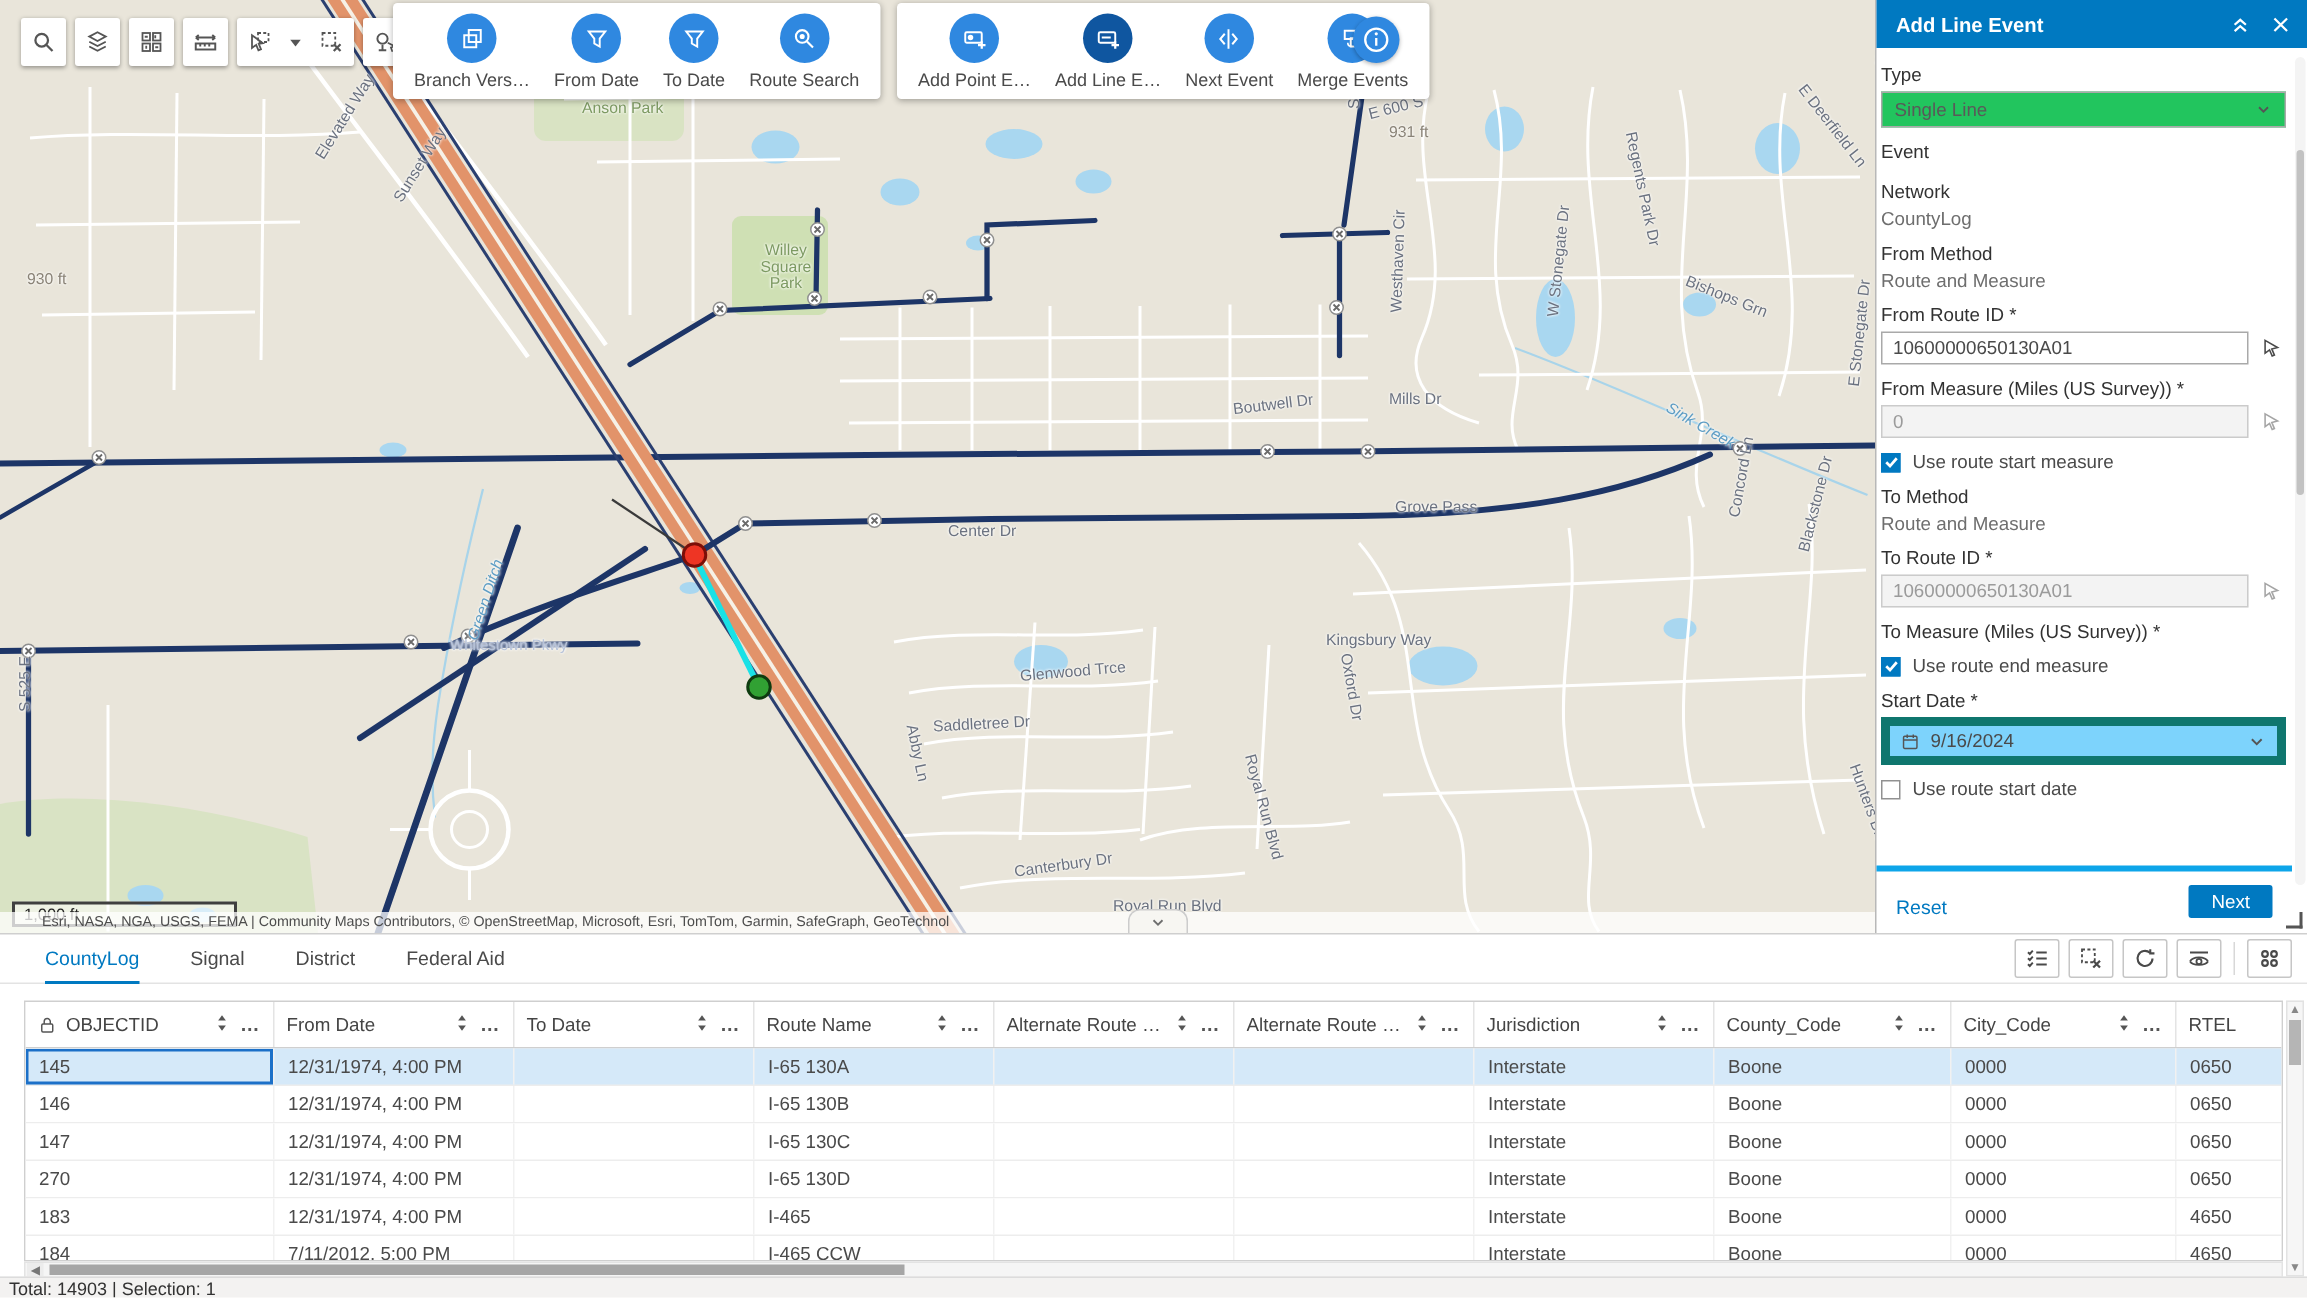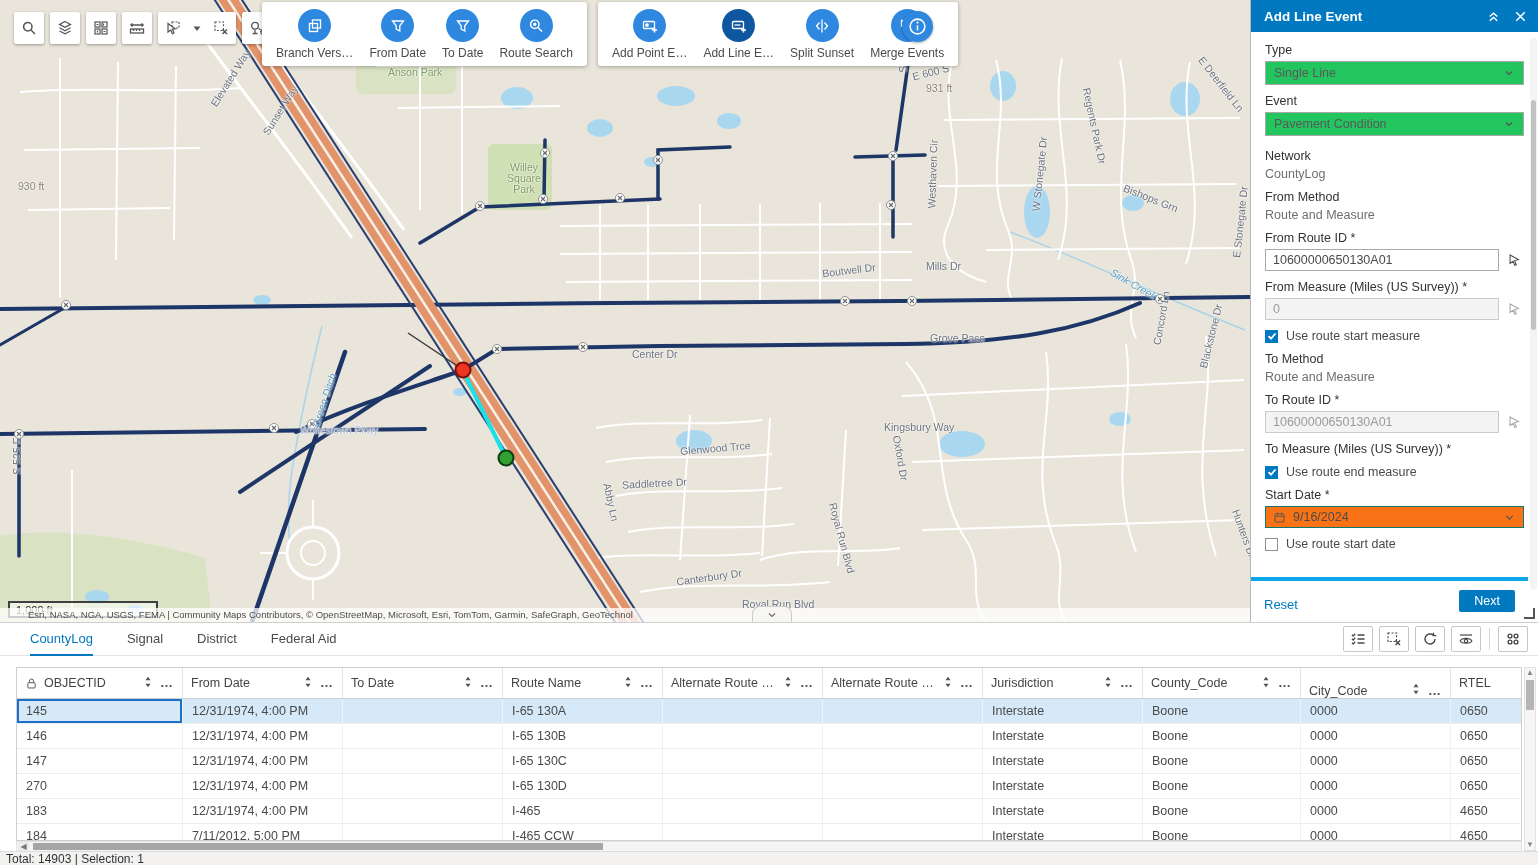--- a/index.html
+++ b/index.html
@@ -29,38 +29,38 @@
   .scalebar{position:absolute;left:8px;top:601px;width:150px;height:17px;border:2px solid #3f3f3f;background:rgba(255,255,255,.55);font-size:11px;color:#222;line-height:15px;padding-left:6px;box-sizing:border-box;}
   .attrib{position:absolute;left:0;bottom:0;width:1250px;height:14px;background:rgba(255,255,255,.75);font-size:9.5px;color:#4d4d4d;line-height:14px;padding-left:28px;white-space:nowrap;overflow:hidden;box-sizing:border-box;}
   .attribtab{position:absolute;left:752px;top:606px;width:38px;height:16px;background:#f7f6f2;border:1px solid #ccc;border-bottom:none;border-radius:8px 8px 0 0;display:flex;align-items:center;justify-content:center;color:#6e6e6e;cursor:pointer;}
   .attribtab svg{width:12px;height:12px;}
   
   .panel{position:absolute;left:1250px;top:0;width:288px;height:622px;background:#fff;border-left:1px solid #b8b8b8;box-sizing:border-box;}
   .phead{height:32px;background:#0079c1;color:#fff;display:flex;align-items:center;padding:0 10px 0 13px;font-size:13.5px;font-weight:bold;}
   .phead .sp{flex:1;}
   .phicon{color:#fff;cursor:pointer;margin-left:12px;display:flex;}
   .phicon svg{width:15px;height:15px;}
-  .pbody{position:absolute;top:32px;left:0;right:10px;bottom:44px;overflow:hidden;padding:2px 4px 0 14px;}
+  .pbody{position:absolute;top:32px;left:0;right:10px;bottom:44px;overflow:hidden;padding:2px 4px 0 3px;}
   .flabel2{font-size:12.5px;color:#323232;margin:9px 0 4px;}
   .fvalue{font-size:12.5px;color:#6e6e6e;margin:2px 0 2px;}
   .sel{border:1px solid #a9a9a9;height:22px;display:flex;align-items:center;padding:0 8px;font-size:12.5px;color:#595959;background:#22c55e;cursor:pointer;}
   .sel .sp{flex:1;}
   .sel svg{width:12px;height:12px;color:#555;}
   .inrow{display:flex;align-items:center;gap:5px;}
   .tinput{flex:1;border:1px solid #a9a9a9;height:20px;font-size:12.5px;color:#4a4a4a;padding:0 7px;font-family:"Liberation Sans",sans-serif;background:#fff;}
   .tinput:disabled{background:#f3f3f3;color:#9b9b9b;border-color:#cbcbcb;}
   .pickbtn{width:20px;height:20px;border:none;background:none;color:#4a4a4a;display:flex;align-items:center;justify-content:center;cursor:pointer;padding:0;}
   .pickbtn.dis{color:#a5a5a5;}
   .pickbtn svg{width:14px;height:14px;}
   .cbrow{display:flex;align-items:center;margin:9px 0 7px;cursor:pointer;}
   .cb{width:13px;height:13px;border:1px solid #919191;background:#fff;display:inline-flex;align-items:center;justify-content:center;color:#fff;box-sizing:border-box;}
   .cb.on{background:#0079c1;border-color:#0079c1;}
   .cb svg{width:10px;height:10px;}
   .cblabel{font-size:12.5px;color:#4a4a4a;margin-left:8px;}
-  .datefield{border:1px solid #0f766e;height:20px;display:flex;align-items:center;padding:0 7px;gap:7px;font-size:12.5px;color:#4a4a4a;cursor:pointer;background:#f97316;justify-content:center;}
+  .datefield{border:6px solid #0f766e;height:20px;display:flex;align-items:center;padding:0 7px;gap:7px;font-size:12.5px;color:#4a4a4a;cursor:pointer;background:#7dd3fc;justify-content:center;}
   .datefield .sp{flex:1;}
   .datefield svg{width:13px;height:13px;color:#555;}
   .pfoot{position:absolute;left:0;right:10px;bottom:6px;border-top:4px solid #0ea5e9;display:flex;align-items:flex-end;justify-content:space-between;padding:9px 13px 4px;}
   .resetlink{color:#0079c1;font-size:13px;text-decoration:none;cursor:pointer;}
   .nextbtn{background:#0079c1;color:#fff;border:none;font-size:12.5px;padding:4px 15px;border-radius:2px;cursor:pointer;font-family:"Liberation Sans",sans-serif;}
   .pscroll{position:absolute;right:1px;top:38px;width:7px;height:552px;background:#f4f4f4;border-radius:4px;}
   .pscroll .thumb{position:absolute;left:1px;width:5px;top:62px;height:230px;background:#c2c2c2;border-radius:3px;}
   .resizer{position:absolute;right:3px;bottom:3px;width:9px;height:9px;border-right:2px solid #555;border-bottom:2px solid #555;}
   
   .bottom{position:absolute;left:0;top:622px;width:1538px;height:243px;background:#fff;border-top:1px solid #cfcfcf;box-sizing:border-box;}
@@ -457,21 +457,21 @@
         <div class="fitem">
           <div class="fcircle">
             <span class="ic">
               <svg viewBox="0 0 16 16" fill="none" stroke="currentColor" stroke-width="1.3" style="width:16px;height:16px">
                 <path d="M8 1.5v13"></path>
                 <path d="M5.5 4.5 2.5 8l3 3.5"></path>
                 <path d="M10.5 4.5 13.5 8l-3 3.5"></path>
               </svg>
             </span>
           </div>
-          <div class="flabel">Split Sunset</div>
+          <div class="flabel">Next Event</div>
         </div>
         <div class="fitem">
           <div class="fcircle">
             <span class="ic">
               <svg viewBox="0 0 16 16" fill="none" stroke="currentColor" stroke-width="1.3" style="width:16px;height:16px">
                 <rect x="2.5" y="2.5" width="7" height="5.5"></rect>
                 <rect x="6.5" y="7.5" width="7" height="5.5"></rect>
                 <path d="M4.5 10.5c0 2 1.5 2.5 3 2.5" stroke-width="1.1"></path>
               </svg>
             </span>
@@ -521,29 +521,20 @@
       <div class="sel">
           <span>Single Line</span>
           <span class="sp"></span>
           <span class="ic selchev">
             <svg viewBox="0 0 16 16" fill="none" stroke="currentColor" stroke-width="1.6">
               <path d="M4 6l4 4 4-4"></path>
             </svg>
           </span>
         </div>
       <div class="flabel2">Event</div>
-      <div class="sel">
-          <span>Pavement Condition</span>
-          <span class="sp"></span>
-          <span class="ic selchev">
-            <svg viewBox="0 0 16 16" fill="none" stroke="currentColor" stroke-width="1.6">
-              <path d="M4 6l4 4 4-4"></path>
-            </svg>
-          </span>
-        </div>
 
       <div class="flabel2" style="margin-top:13px">Network</div>
       <div class="fvalue">CountyLog</div>
       <div class="flabel2">From Method</div>
       <div class="fvalue">Route and Measure</div>
 
       <div class="flabel2">From Route ID *</div>
       <div class="inrow">
         <input class="tinput" value="10600000650130A01" style="">
         <button class="pickbtn">
@@ -764,21 +755,21 @@
           <div class="hcell" style="width: 158px; align-items: center;">
             <span class="hlabel">County_Code</span>
             <span class="hctrl">
               <span><svg viewBox="0 0 10 14" fill="currentColor">
                   <path d="M5 1 8 5H2Z"></path>
                   <path d="M5 13 2 9h6Z"></path>
                 </svg></span>
               <span class="hdots">…</span>
             </span>
           </div>
-          <div class="hcell" style="width: 150px; align-items: flex-end;">
+          <div class="hcell" style="width: 150px;">
             <span class="hlabel">City_Code</span>
             <span class="hctrl">
               <span><svg viewBox="0 0 10 14" fill="currentColor">
                   <path d="M5 1 8 5H2Z"></path>
                   <path d="M5 13 2 9h6Z"></path>
                 </svg></span>
               <span class="hdots">…</span>
             </span>
           </div>
           <div class="hcell" style="width: 84px;">

